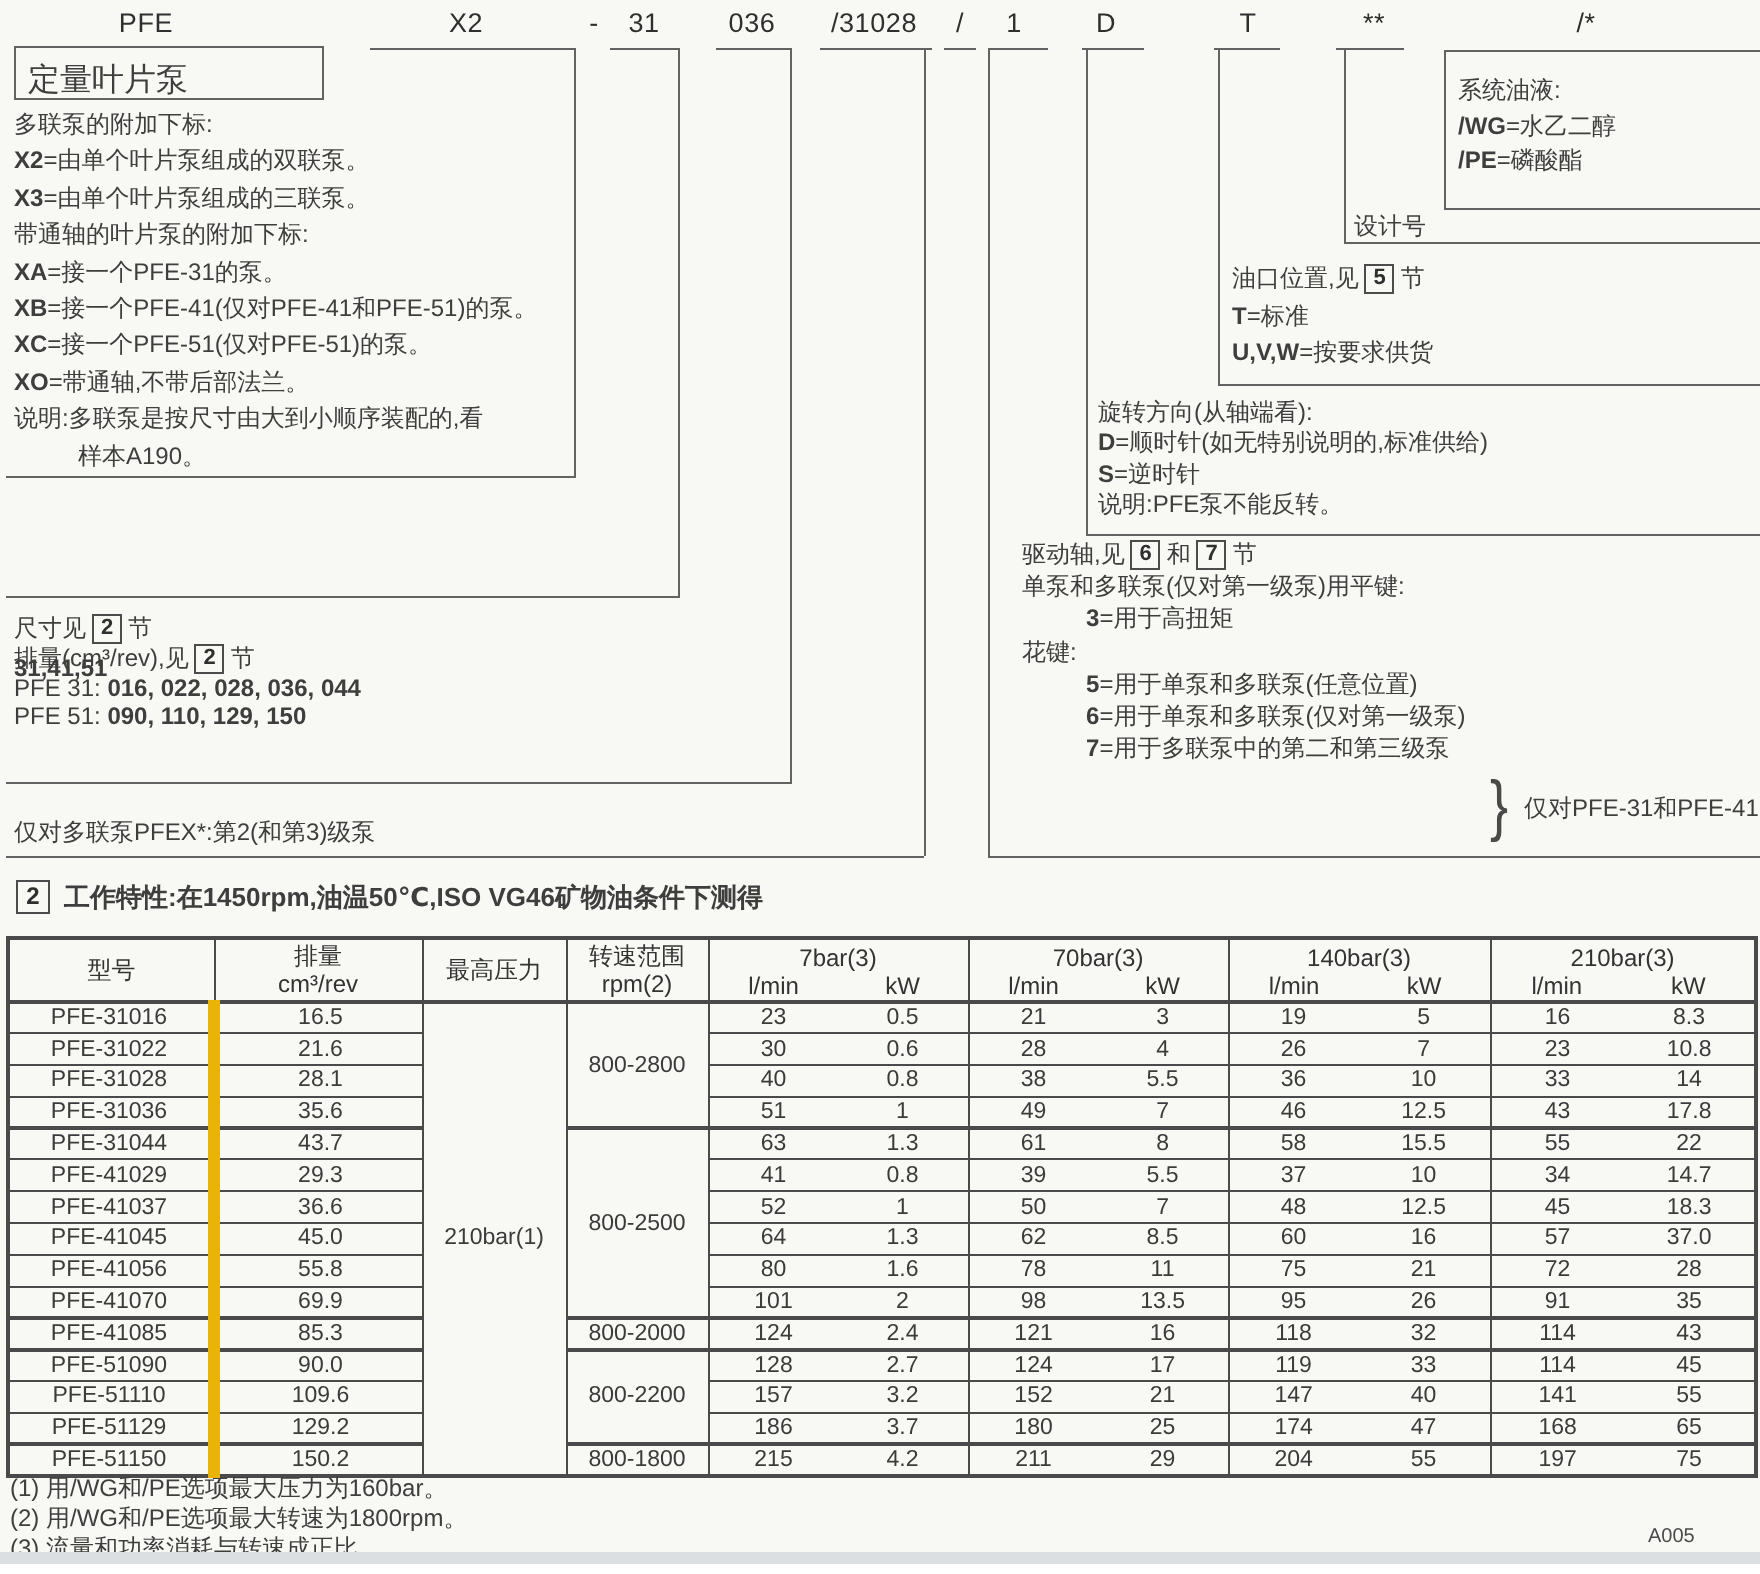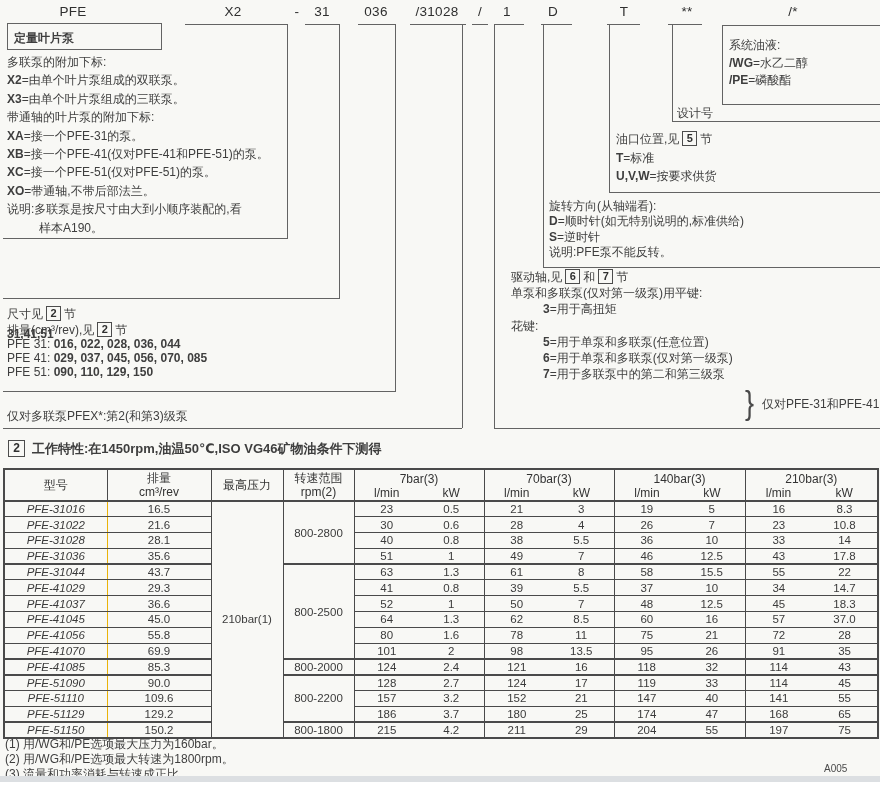--- a/index.html
+++ b/index.html
@@ -13,21 +13,21 @@
   .code{position:absolute;top:4px;transform:translateX(-50%);font-size:13.5px;letter-spacing:.3px;
         color:#2f2f2f;white-space:nowrap;}
   
   .blk{position:absolute;font-size:12px;white-space:nowrap;line-height:18px;}
   .blk .b,.blk b{font-weight:700;}
   .ln{}
   .ind{padding-left:32px;}
   .numbox{display:inline-block;border:1px solid #4c4c4c;min-width:9px;padding:0 2px;margin:0 3px;
           text-align:center;font-size:11px;line-height:13px;font-weight:700;vertical-align:1px;color:#2f2f2f;}
   .numbox.lg{font-size:12px;line-height:15px;min-width:11px;}
-  #pfe-box-label{position:absolute;left:13px;top:30px;font-size:12px;font-weight:bold;}
+  #pfe-box-label{position:absolute;left:13px;top:30px;font-size:16px;}
   #blk-multi{left:7px;top:53px;line-height:18.4px;}
   #blk-size{left:7px;top:258px;line-height:20px;margin-top:46px;}
   #blk-disp{left:7px;top:322px;}
   #blk-disp .title{line-height:17px;}
   #blk-disp .ln{line-height:14px;}
   #pfex-note{left:7px;top:407px;}
   #blk-fluid{left:729px;top:37px;line-height:17.5px;}
   #design-label{left:677px;top:104px;}
   #blk-ports{left:616px;top:130px;line-height:18.5px;}
   #blk-rotation{left:549px;top:199px;line-height:15.4px;}
@@ -42,21 +42,21 @@
   #spec-table{position:absolute;left:3px;top:468px;}
   #spec-tbl{border-collapse:collapse;table-layout:fixed;width:874px;border:2px solid #4a4a4a;background:transparent;}
   #spec-tbl th{font-weight:400;font-size:12px;color:#333;padding:0;height:30px;
                border-right:1px solid #4a4a4a;border-bottom:2px solid #4a4a4a;text-align:center;}
   #spec-tbl th .gh{line-height:14px;padding-top:1px;}
   #spec-tbl th .sub{display:flex;line-height:14px;}
   #spec-tbl th .sub span{flex:1;}
   #spec-tbl th .two{line-height:14px;}
   #spec-tbl tbody tr{height:15.8px;}
   #spec-tbl td{font-size:11.5px;text-align:center;padding:0;color:#3b3b3b;}
-  .c-model{border-right:1px solid #eab308;border-bottom:1px solid #4a4a4a;font-style:italic;}
+  .c-model{border-right:6px solid #eab308;border-bottom:1px solid #4a4a4a;}
   .c-disp {border-right:1px solid #4a4a4a;border-bottom:1px solid #4a4a4a;}
   .c-press{border-right:1px solid #4a4a4a;}
   .c-speed{border-right:1px solid #4a4a4a;border-bottom:2px solid #4a4a4a;}
   .c-l{border-bottom:1px solid #4a4a4a;}
   .c-k{border-bottom:1px solid #4a4a4a;border-right:1px solid #4a4a4a;}
   tr.gb .c-model,tr.gb .c-disp,tr.gb .c-l,tr.gb .c-k{border-bottom-width:2px;}
   
   #footnotes{left:5px;top:737px;line-height:14.8px;font-size:12px;}
   #page-ref{position:absolute;left:824px;top:763px;font-size:10px;color:#4a4a4a;}
   #scan-edge{position:absolute;left:0;bottom:0;width:880px;height:6px;background:#dcdfe2;}
@@ -134,21 +134,20 @@
       <b>31,41,51</b>
     </div>
   </div>
 
   <div class="blk" id="blk-disp">
     <div class="ln title">
       <span>排量(cm³/rev),见</span><span class="numbox">2</span><span>节</span>
     </div>
     <div>
         <div class="ln"><span>PFE 31:</span><span class="b"> 016, 022, 028, 036, 044</span></div>
-        <div class="ln"><span>PFE 41:</span><span class="b"> 029, 037, 045, 056, 070, 085</span></div>
         <div class="ln"><span>PFE 51:</span><span class="b"> 090, 110, 129, 150</span></div>
       </div>
   </div>
 
   <div class="blk" id="pfex-note">仅对多联泵PFEX*:第2(和第3)级泵</div>
 
   <div class="obox" style="left:722px;top:25px;width:162px;height:78px;"></div>
   <div class="blk" id="blk-fluid">
       <div class="ln"><span>系统油液:</span></div>
       <div class="ln"><span class="b">/WG</span><span>=水乙二醇</span></div>

